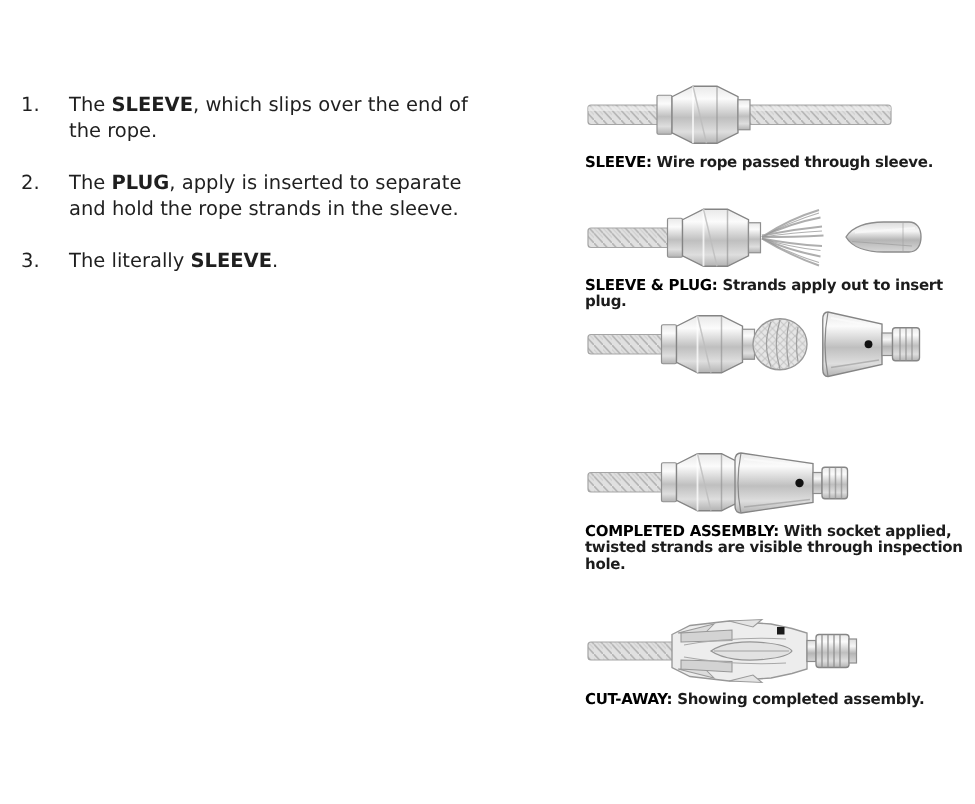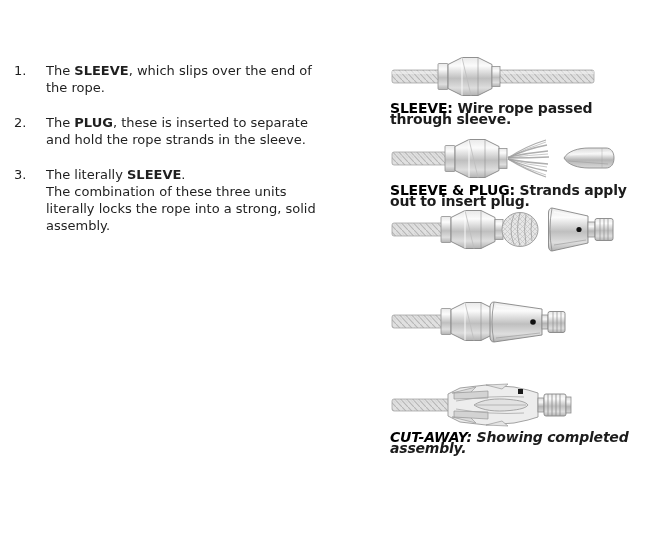--- a/index.html
+++ b/index.html
@@ -19,24 +19,24 @@
   .item .num{width:32px;flex:0 0 32px;}
   .item .body{width:288px;}
   .term{font-weight:bold;text-align:center;}
   
   .figures{position:absolute;left:390px;top:0;width:250px;}
   .figure{position:absolute;left:0;}
   .fig-1{top:54px;}
   .fig-2{top:136px;}
   .fig-3{top:204px;}
   .fig-4{top:298px;}
-  .fig-5{top:381px;font-style:italic;}
+  .fig-5{top:410px;}
   .figcap{
     width:252px;margin-top:3px;
-    font-size:14px;line-height:11px;font-weight:bold;
+    font-size:10px;line-height:11px;font-weight:bold;
     letter-spacing:-0.2px;color:#0d0d0d;
   }
   .figcap .lbl{color:#000;}
   .figcap .txt{color:#1c1c1c;}
   svg{display:block;}
 </style>
 </head>
 <body>
 
 <div id="page">
@@ -77,27 +77,27 @@
 
   <div class="instructions">
 
     <div class="item">
       <span class="num">1.</span>
       <span class="body"><span>The </span><span class="term">SLEEVE</span><span>, which slips over the end of the rope.</span></span>
     </div>
 
     <div class="item">
       <span class="num">2.</span>
-      <span class="body"><span>The </span><span class="term">PLUG</span><span>, these is inserted to separate and hold the rope strands in the sleeve.</span></span>
+      <span class="body"><span>The </span><span class="term">PLUG</span><span>, apply is inserted to separate and hold the rope strands in the sleeve.</span></span>
     </div>
 
     <div class="item">
       <span class="num">3.</span>
       <span class="body"><span>The literally </span><span class="term">SLEEVE</span><span>.</span><br>
-      <span>The combination of these three units literally locks the rope into a strong, solid assembly.</span></span>
+      </span>
     </div>
 
   </div>
 
   <div class="figures">
 
     <div class="figure fig-1">
       <svg width="207" height="46" viewBox="0 0 207 46">
         <rect x="2" y="16" width="202" height="13" rx="2" fill="url(#ropeP)" stroke="#a5a5a5" stroke-width="0.8"></rect>
         <rect x="2" y="17" width="202" height="3" fill="#f2f2f2" opacity="0.6"></rect>
@@ -180,20 +180,24 @@
           <path d="M104,4 C101.5,4 100,6 100,9 L100,39 C100,42 101.5,44 104,44 L152,37 L152,11 Z" fill="url(#metalV)" stroke="#858585" stroke-width="0.9"></path>
           <path d="M104,4 Q100,24 104,44" fill="none" stroke="#8a8a8a" stroke-width="0.8"></path>
           <path d="M106,8 L150,13" stroke="#fafafa" stroke-width="1.4" opacity="0.8" fill="none"></path>
           <path d="M106,40 L150,35" stroke="#969696" stroke-width="1" opacity="0.6" fill="none"></path>
           <rect x="152" y="17" width="6" height="14" fill="url(#metalV2)" stroke="#8c8c8c" stroke-width="0.8"></rect>
           <rect x="158" y="13.5" width="17" height="21" rx="2" fill="url(#metalV)" stroke="#868686" stroke-width="0.9"></rect>
           <path d="M163,13.5 L163,34.5 M167,13.5 L167,34.5 M171,13.5 L171,34.5" stroke="#8f8f8f" stroke-width="1" opacity="0.7"></path>
           <circle cx="143" cy="24" r="2.8" fill="#111111"></circle>
         </g>
       </svg>
+      <div class="figcap">
+        <span class="lbl">COMPLETED ASSEMBLY:</span>
+        <span class="txt">With socket applied, twisted strands are visible through inspection hole.</span>
+      </div>
     </div>
 
     <div class="figure fig-5">
       <svg width="190" height="48" viewBox="0 0 190 48">
         <rect x="2" y="18" width="62" height="12" rx="2" fill="url(#ropeP)" stroke="#a5a5a5" stroke-width="0.8"></rect>
 
         <g>
           <path d="M58,13 L70,7 L96,4 L124,6 L138,9 L148,12 L148,36 L138,39 L124,42 L96,44 L70,41 L58,35 Z" fill="#ededed" stroke="#989898" stroke-width="0.9"></path>
 
           <path d="M62,12 L86,6 L80,12 Z" fill="#dcdcdc" stroke="#9a9a9a" stroke-width="0.7"></path>

